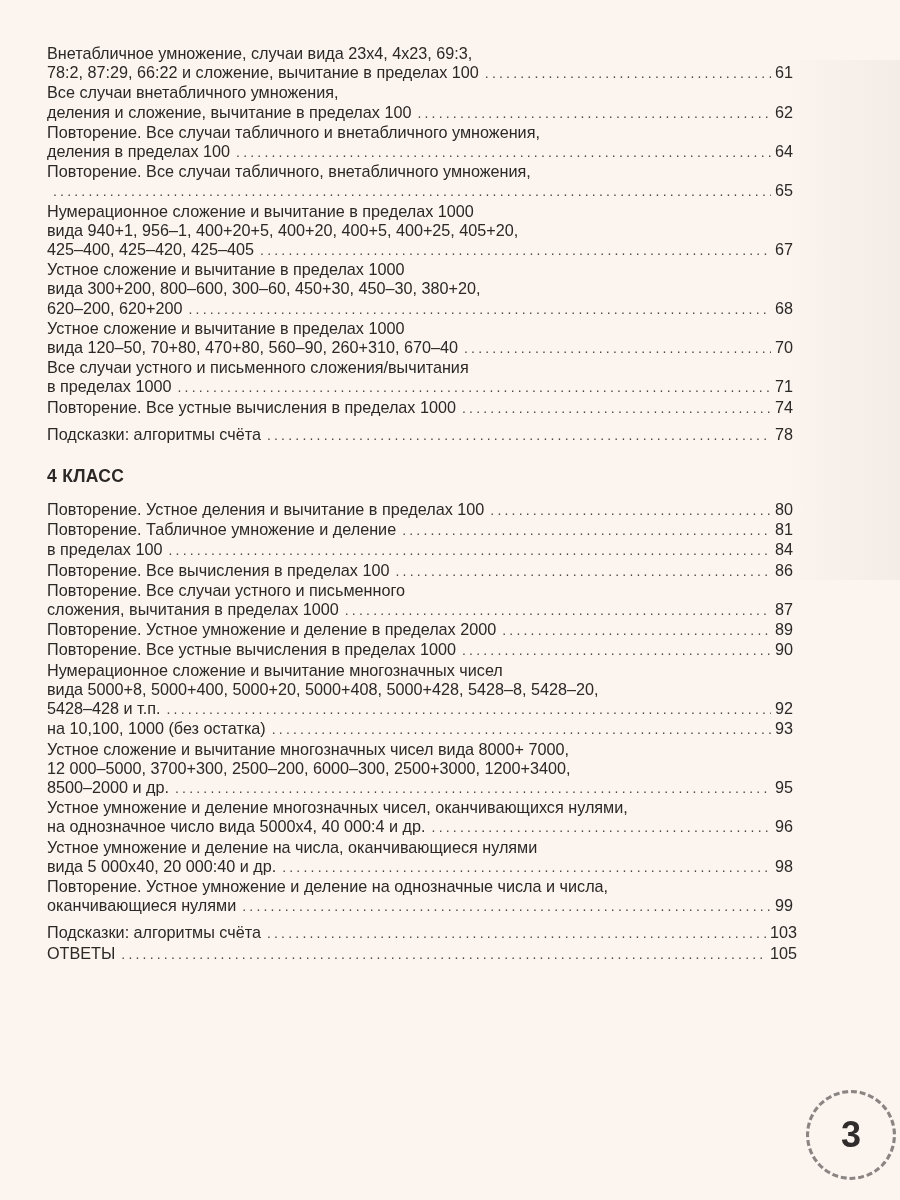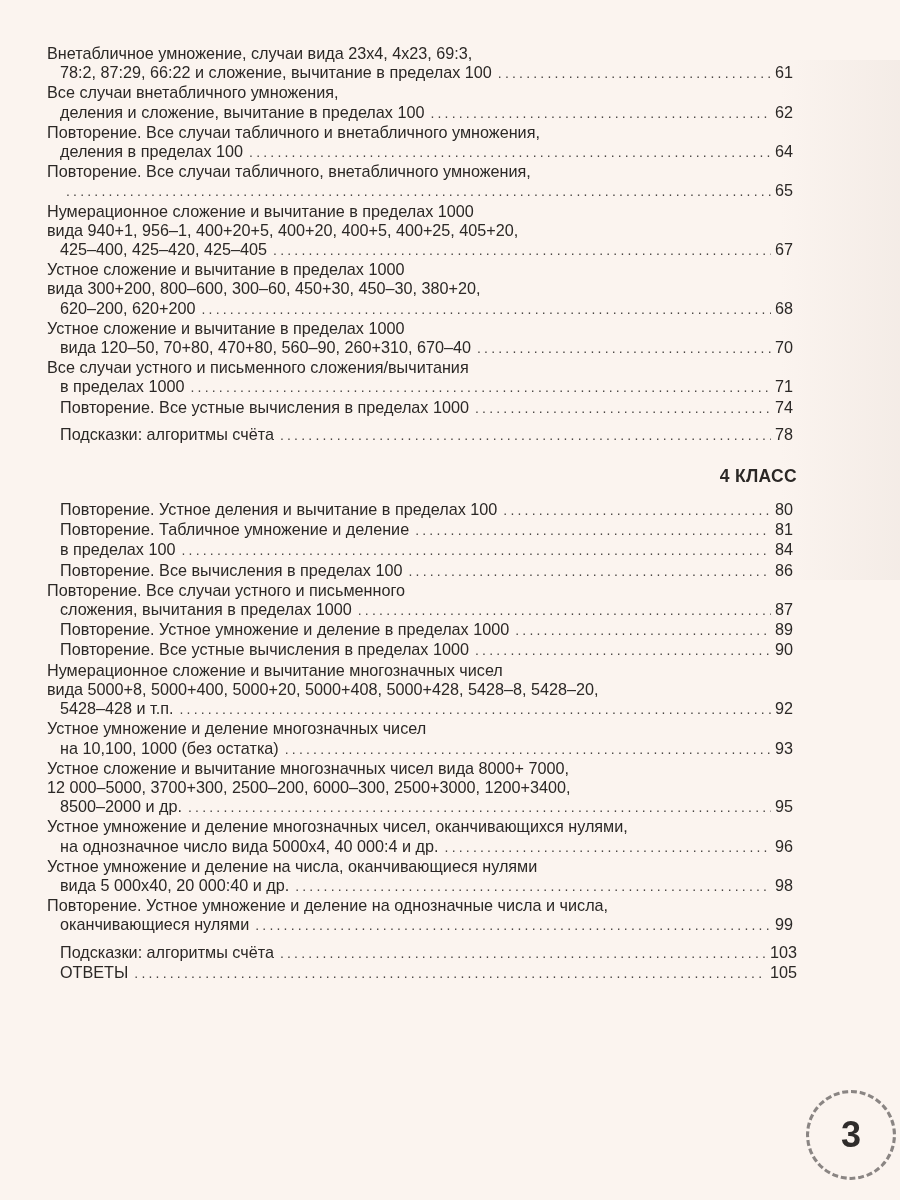--- a/index.html
+++ b/index.html
@@ -27,41 +27,40 @@
       margin: 0;
     }
     .entry .line {
       display: block;
       white-space: nowrap;
     }
     .entry .last {
       display: flex;
       align-items: baseline;
       white-space: nowrap;
-      margin-left: 13px;
     }
     .entry .last .dots {
       flex: 1 1 auto;
       overflow: hidden;
       margin: 0 4px 0 6px;
       color: #4a4643;
       letter-spacing: 3.2px;
       font-size: 14px;
     }
     .entry .last .dots::before {
       content: "........................................................................................................................................................................";
     }
     .entry .page-num {
       min-width: 22px;
       text-align: left;
       flex: 0 0 auto;
     }
     .gap-small { height: 7px; }
     .section-heading {
-      text-align: right;
+      text-align: left;
       font-weight: bold;
       font-size: 17.5px;
       letter-spacing: 0.3px;
       margin: 21px 0 13px 0;
     }
     .page-badge {
       position: absolute;
       left: 806px;
       top: 1090px;
       width: 90px;
@@ -210,21 +209,21 @@
     <div class="entry">
       <span class="line">Повторение. Все случаи устного и письменного</span>
       <span class="last">
           <span>сложения, вычитания в пределах 1000</span>
           <span class="dots"></span>
           <span class="page-num">87</span>
         </span>
     </div>
     <div class="entry">
       <span class="last">
-          <span>Повторение. Устное умножение и деление в пределах 1000</span>
+          <span>Повторение. Устное умножение и деление в пределах 2000</span>
           <span class="dots"></span>
           <span class="page-num">89</span>
         </span>
     </div>
     <div class="entry">
       <span class="last">
           <span>Повторение. Все устные вычисления в пределах 1000</span>
           <span class="dots"></span>
           <span class="page-num">90</span>
         </span>
@@ -232,21 +231,20 @@
     <div class="entry">
       <span class="line">Нумерационное сложение и вычитание многозначных чисел</span>
       <span class="line">вида 5000+8, 5000+400, 5000+20, 5000+408, 5000+428, 5428–8, 5428–20,</span>
       <span class="last">
           <span>5428–428 и т.п.</span>
           <span class="dots"></span>
           <span class="page-num">92</span>
         </span>
     </div>
     <div class="entry">
-      <span class="line">Устное умножение и деление многозначных чисел</span>
       <span class="last">
           <span>на 10,100, 1000 (без остатка)</span>
           <span class="dots"></span>
           <span class="page-num">93</span>
         </span>
     </div>
     <div class="entry">
       <span class="line">Устное сложение и вычитание многозначных чисел вида 8000+ 7000,</span>
       <span class="line">12 000–5000, 3700+300, 2500–200, 6000–300, 2500+3000, 1200+3400,</span>
       <span class="last">

